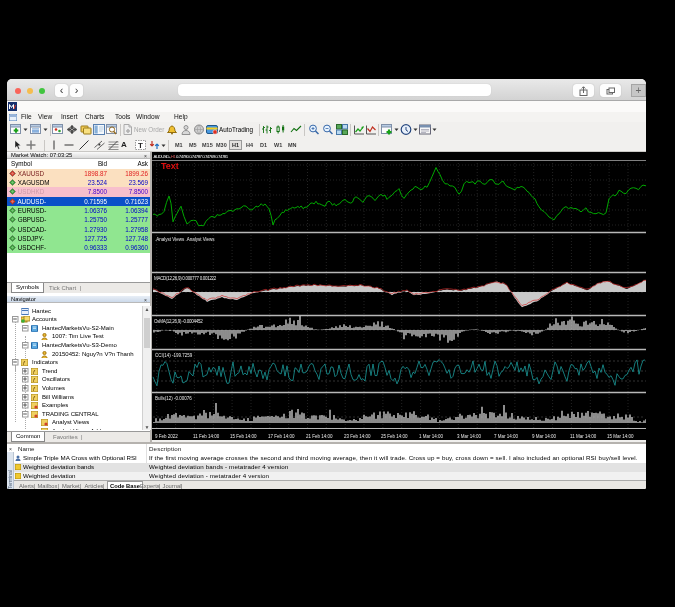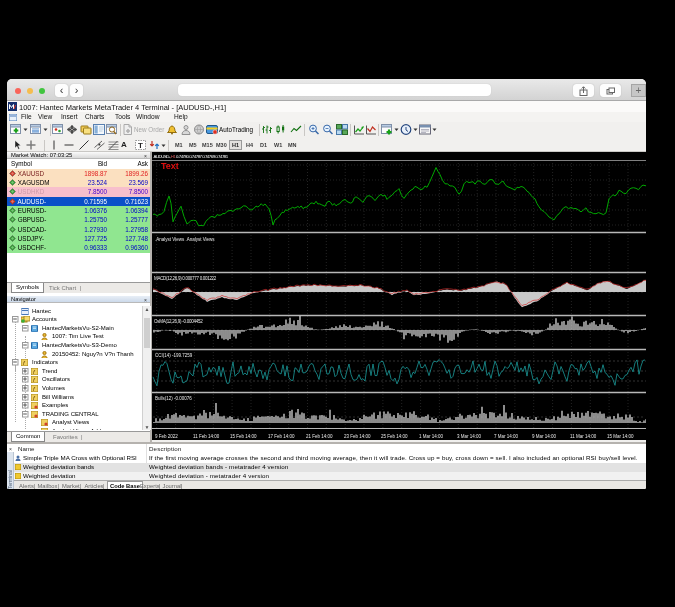--- a/index.html
+++ b/index.html
@@ -60,21 +60,20 @@
           </g>
         </svg></div>
     <div id="plusbtn">+</div>
   </div>
   <div id="mt4title">
     <svg class="abs" style="left:1px;top:1px" width="9" height="9">
         <rect width="9" height="9" fill="#16306e"></rect>
         <path d="M1.5 7V2.5L3.5 5.5L5.5 2.5V7" stroke="#fff" fill="none" stroke-width="1"></path>
         <path d="M6 7l1.5-4" stroke="#e03020" fill="none"></path>
       </svg>
-    <span class="abs" style="left:12px;top:2px;">1007: Hantec Markets MetaTrader 4 Terminal - [AUDUSD-,H1]</span>
   </div>
   <div id="menubar">
     <svg class="abs" style="left:2px;top:1.5px" width="8" height="7">
         <rect width="8" height="7" rx="1" fill="#e8f0fa" stroke="#4878b8"></rect>
         <path d="M1 2h6" stroke="#4878b8"></path>
       </svg>
     <span class="mi" style="left:14px;">File</span>
       <span class="mi" style="left:31px;">View</span>
       <span class="mi" style="left:54px;">Insert</span>
       <span class="mi" style="left:78px;">Charts</span>

